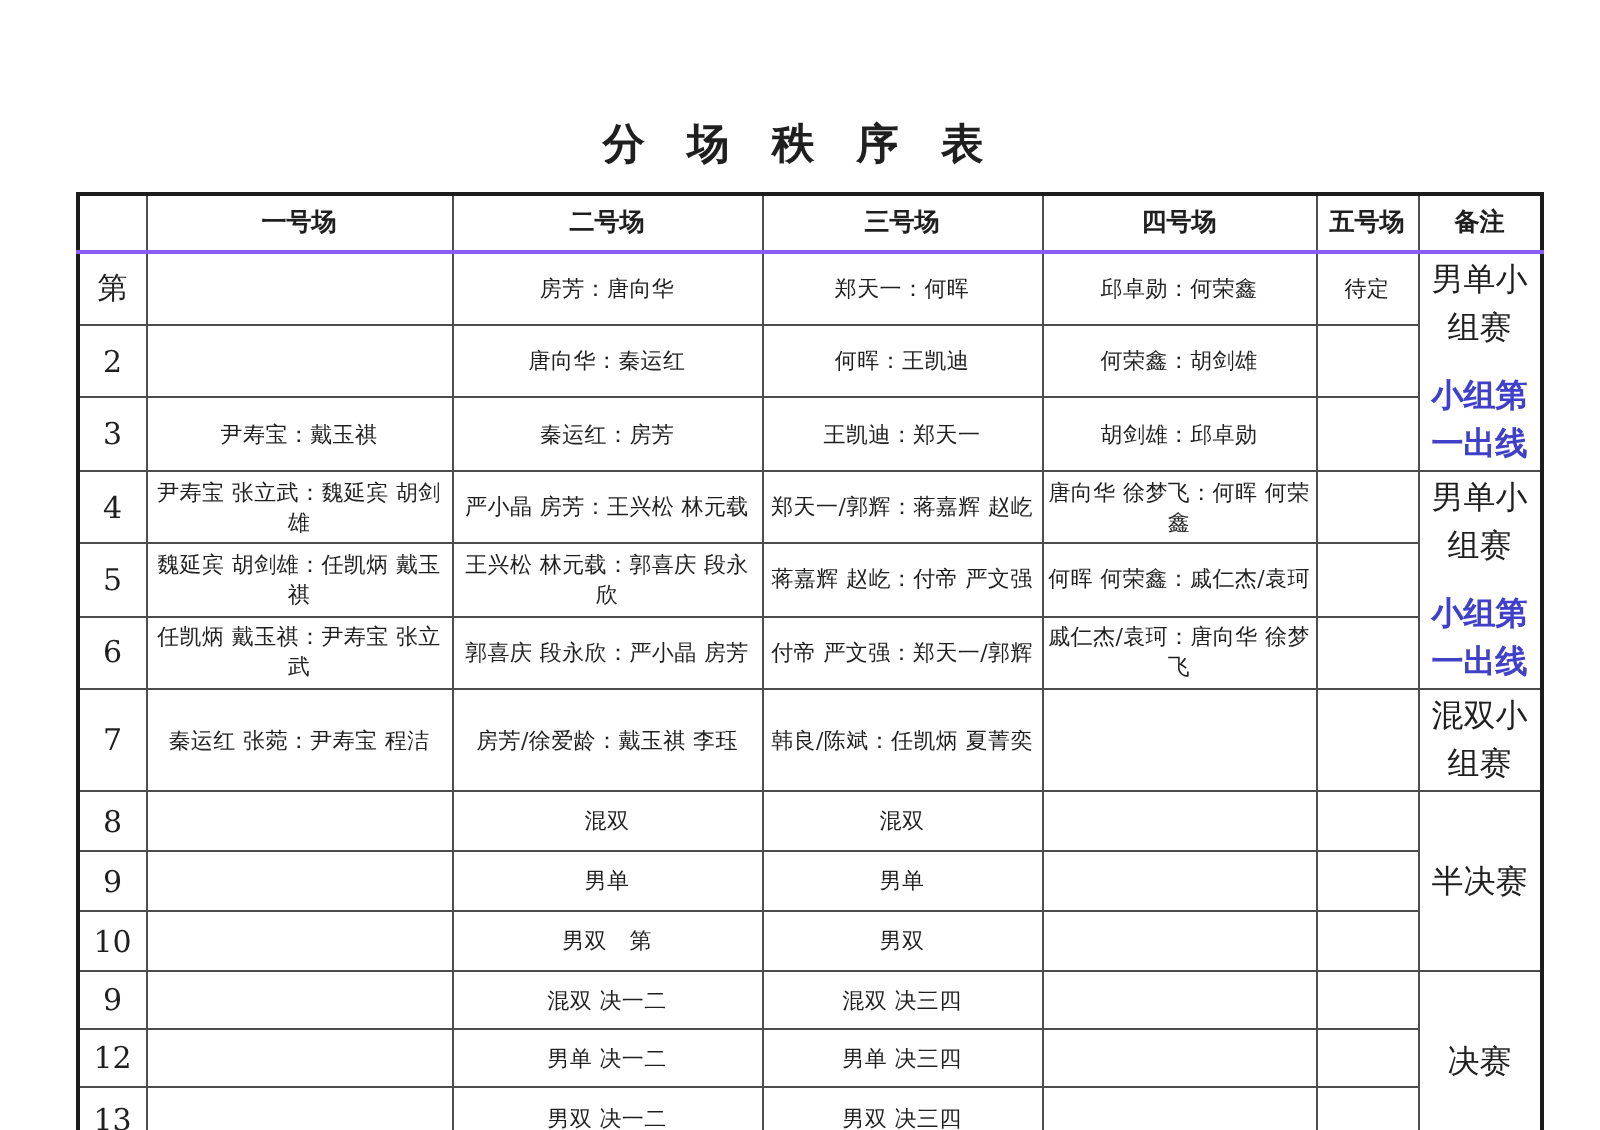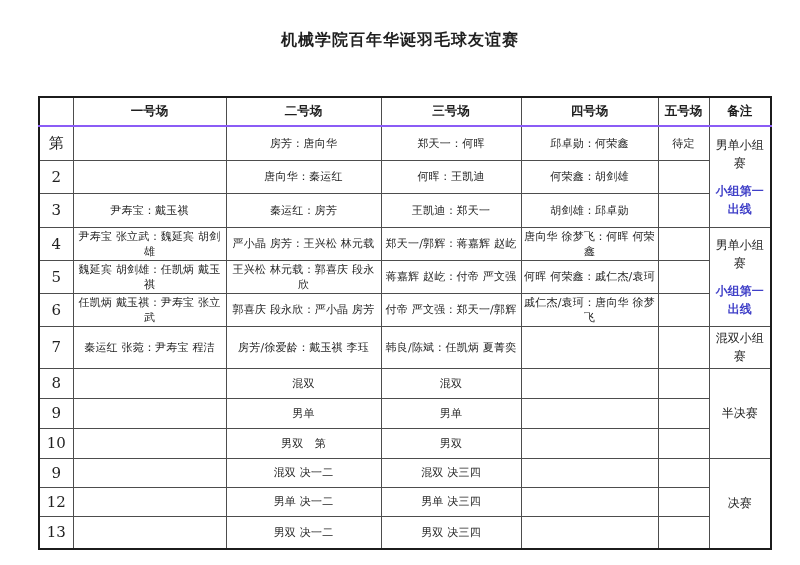--- a/index.html
+++ b/index.html
@@ -32,32 +32,32 @@
     text-align:center;vertical-align:middle;
     padding:1px 2px;
     overflow:hidden;
   }
   table.schedule thead th{
     height:25px;font-size:12.5px;font-weight:bold;
     border-bottom:2px solid #8b5cf6;
   }
   td.numcell{font-size:15px;}
   td.match{font-size:11px;letter-spacing:0.2px;}
-  td.remark{font-size:12px;line-height:1.5;padding:2px 3px;}
+  td.remark{font-size:16px;line-height:1.5;padding:2px 3px;}
   .remark-stage{color:#1f1f1f;}
   .remark-note{color:#4040c8;margin-top:10px;font-weight:bold;}
   tr.h34{height:34px;} tr.h33{height:33px;} tr.h28{height:28px;}
   tr.h29{height:29px;} tr.h42{height:42px;} tr.h30{height:30px;}
 </style>
 </head>
 <body>
 
 <div class="page">
 
-  <div class="doc-title">机械学院百年华诞羽毛球友谊赛</div>
+  <div class="doc-subtitle">分 场 秩 序 表</div>
 
   <table class="schedule">
     <colgroup>
       <col style="width:34px">
         <col style="width:153px">
         <col style="width:155px">
       <col style="width:140px">
         <col style="width:137px">
         <col style="width:51px">
       <col style="width:62px">

